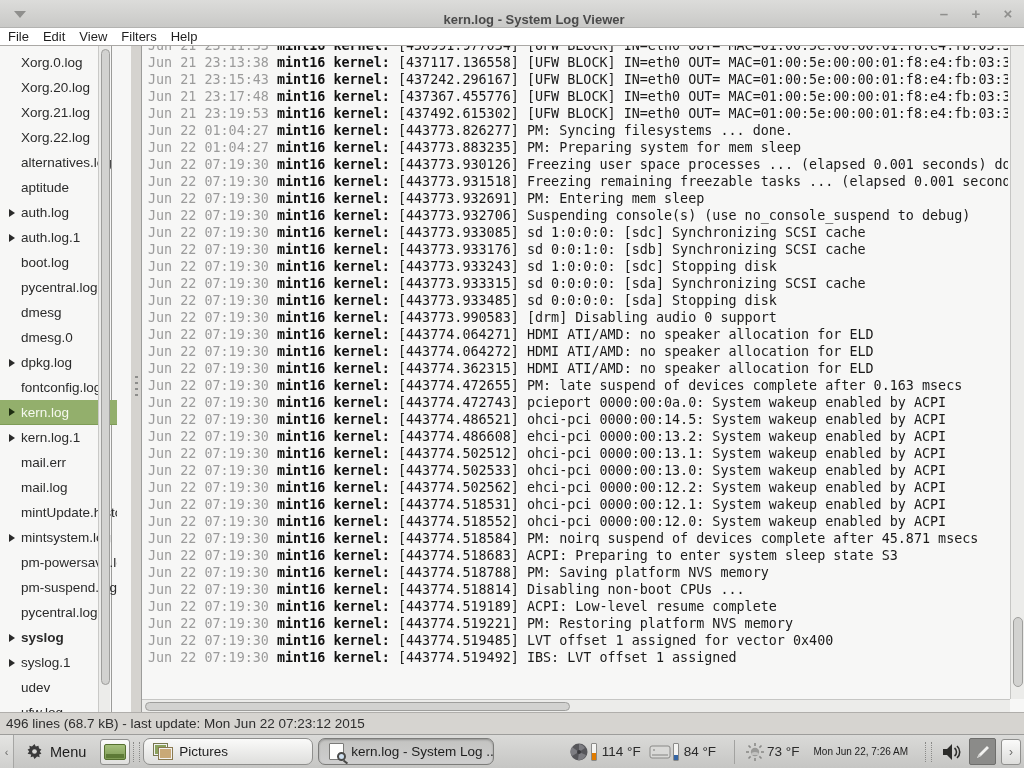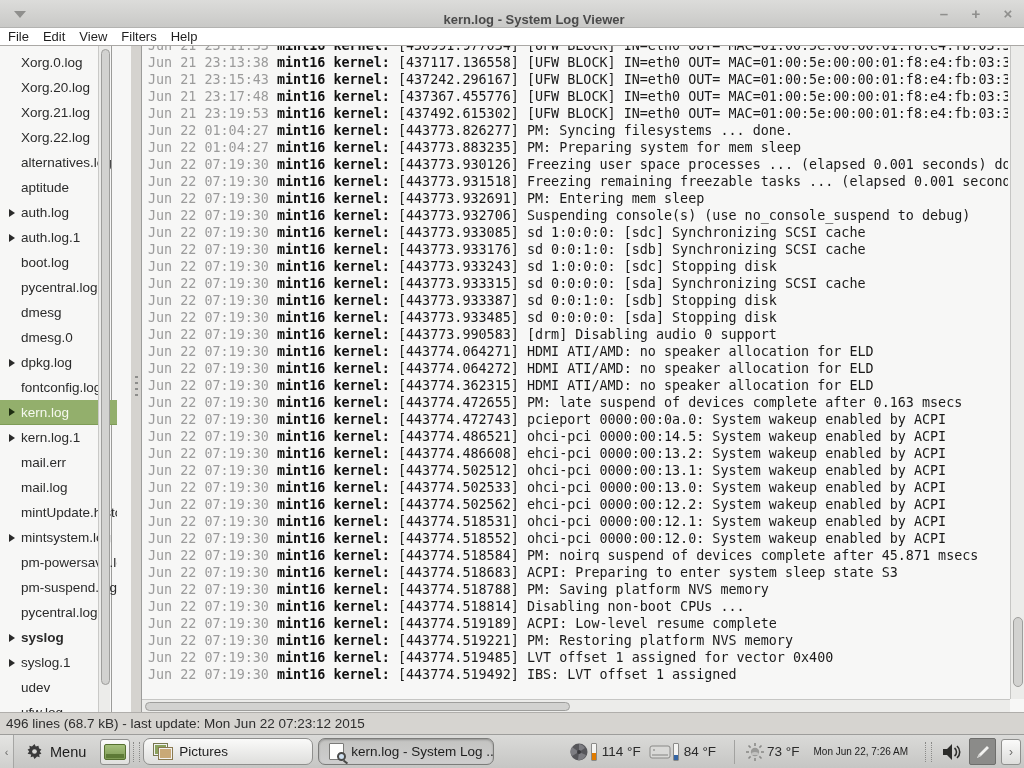--- a/index.html
+++ b/index.html
@@ -254,21 +254,20 @@
           <div class="log-row"><span class="lt">Jun 22 01:04:27 </span><span class="lh">mint16 kernel: </span><span class="lm">[443773.826277] PM: Syncing filesystems ... done.</span></div>
           <div class="log-row"><span class="lt">Jun 22 01:04:27 </span><span class="lh">mint16 kernel: </span><span class="lm">[443773.883235] PM: Preparing system for mem sleep</span></div>
           <div class="log-row"><span class="lt">Jun 22 07:19:30 </span><span class="lh">mint16 kernel: </span><span class="lm">[443773.930126] Freezing user space processes ... (elapsed 0.001 seconds) done.</span></div>
           <div class="log-row"><span class="lt">Jun 22 07:19:30 </span><span class="lh">mint16 kernel: </span><span class="lm">[443773.931518] Freezing remaining freezable tasks ... (elapsed 0.001 seconds) done.</span></div>
           <div class="log-row"><span class="lt">Jun 22 07:19:30 </span><span class="lh">mint16 kernel: </span><span class="lm">[443773.932691] PM: Entering mem sleep</span></div>
           <div class="log-row"><span class="lt">Jun 22 07:19:30 </span><span class="lh">mint16 kernel: </span><span class="lm">[443773.932706] Suspending console(s) (use no_console_suspend to debug)</span></div>
           <div class="log-row"><span class="lt">Jun 22 07:19:30 </span><span class="lh">mint16 kernel: </span><span class="lm">[443773.933085] sd 1:0:0:0: [sdc] Synchronizing SCSI cache</span></div>
           <div class="log-row"><span class="lt">Jun 22 07:19:30 </span><span class="lh">mint16 kernel: </span><span class="lm">[443773.933176] sd 0:0:1:0: [sdb] Synchronizing SCSI cache</span></div>
           <div class="log-row"><span class="lt">Jun 22 07:19:30 </span><span class="lh">mint16 kernel: </span><span class="lm">[443773.933243] sd 1:0:0:0: [sdc] Stopping disk</span></div>
           <div class="log-row"><span class="lt">Jun 22 07:19:30 </span><span class="lh">mint16 kernel: </span><span class="lm">[443773.933315] sd 0:0:0:0: [sda] Synchronizing SCSI cache</span></div>
-          <div class="log-row"><span class="lt">Jun 22 07:19:30 </span><span class="lh">mint16 kernel: </span><span class="lm">[443773.933387] sd 0:0:1:0: [sdb] Stopping disk</span></div>
           <div class="log-row"><span class="lt">Jun 22 07:19:30 </span><span class="lh">mint16 kernel: </span><span class="lm">[443773.933485] sd 0:0:0:0: [sda] Stopping disk</span></div>
           <div class="log-row"><span class="lt">Jun 22 07:19:30 </span><span class="lh">mint16 kernel: </span><span class="lm">[443773.990583] [drm] Disabling audio 0 support</span></div>
           <div class="log-row"><span class="lt">Jun 22 07:19:30 </span><span class="lh">mint16 kernel: </span><span class="lm">[443774.064271] HDMI ATI/AMD: no speaker allocation for ELD</span></div>
           <div class="log-row"><span class="lt">Jun 22 07:19:30 </span><span class="lh">mint16 kernel: </span><span class="lm">[443774.064272] HDMI ATI/AMD: no speaker allocation for ELD</span></div>
           <div class="log-row"><span class="lt">Jun 22 07:19:30 </span><span class="lh">mint16 kernel: </span><span class="lm">[443774.362315] HDMI ATI/AMD: no speaker allocation for ELD</span></div>
           <div class="log-row"><span class="lt">Jun 22 07:19:30 </span><span class="lh">mint16 kernel: </span><span class="lm">[443774.472655] PM: late suspend of devices complete after 0.163 msecs</span></div>
           <div class="log-row"><span class="lt">Jun 22 07:19:30 </span><span class="lh">mint16 kernel: </span><span class="lm">[443774.472743] pcieport 0000:00:0a.0: System wakeup enabled by ACPI</span></div>
           <div class="log-row"><span class="lt">Jun 22 07:19:30 </span><span class="lh">mint16 kernel: </span><span class="lm">[443774.486521] ohci-pci 0000:00:14.5: System wakeup enabled by ACPI</span></div>
           <div class="log-row"><span class="lt">Jun 22 07:19:30 </span><span class="lh">mint16 kernel: </span><span class="lm">[443774.486608] ehci-pci 0000:00:13.2: System wakeup enabled by ACPI</span></div>
           <div class="log-row"><span class="lt">Jun 22 07:19:30 </span><span class="lh">mint16 kernel: </span><span class="lm">[443774.502512] ohci-pci 0000:00:13.1: System wakeup enabled by ACPI</span></div>

